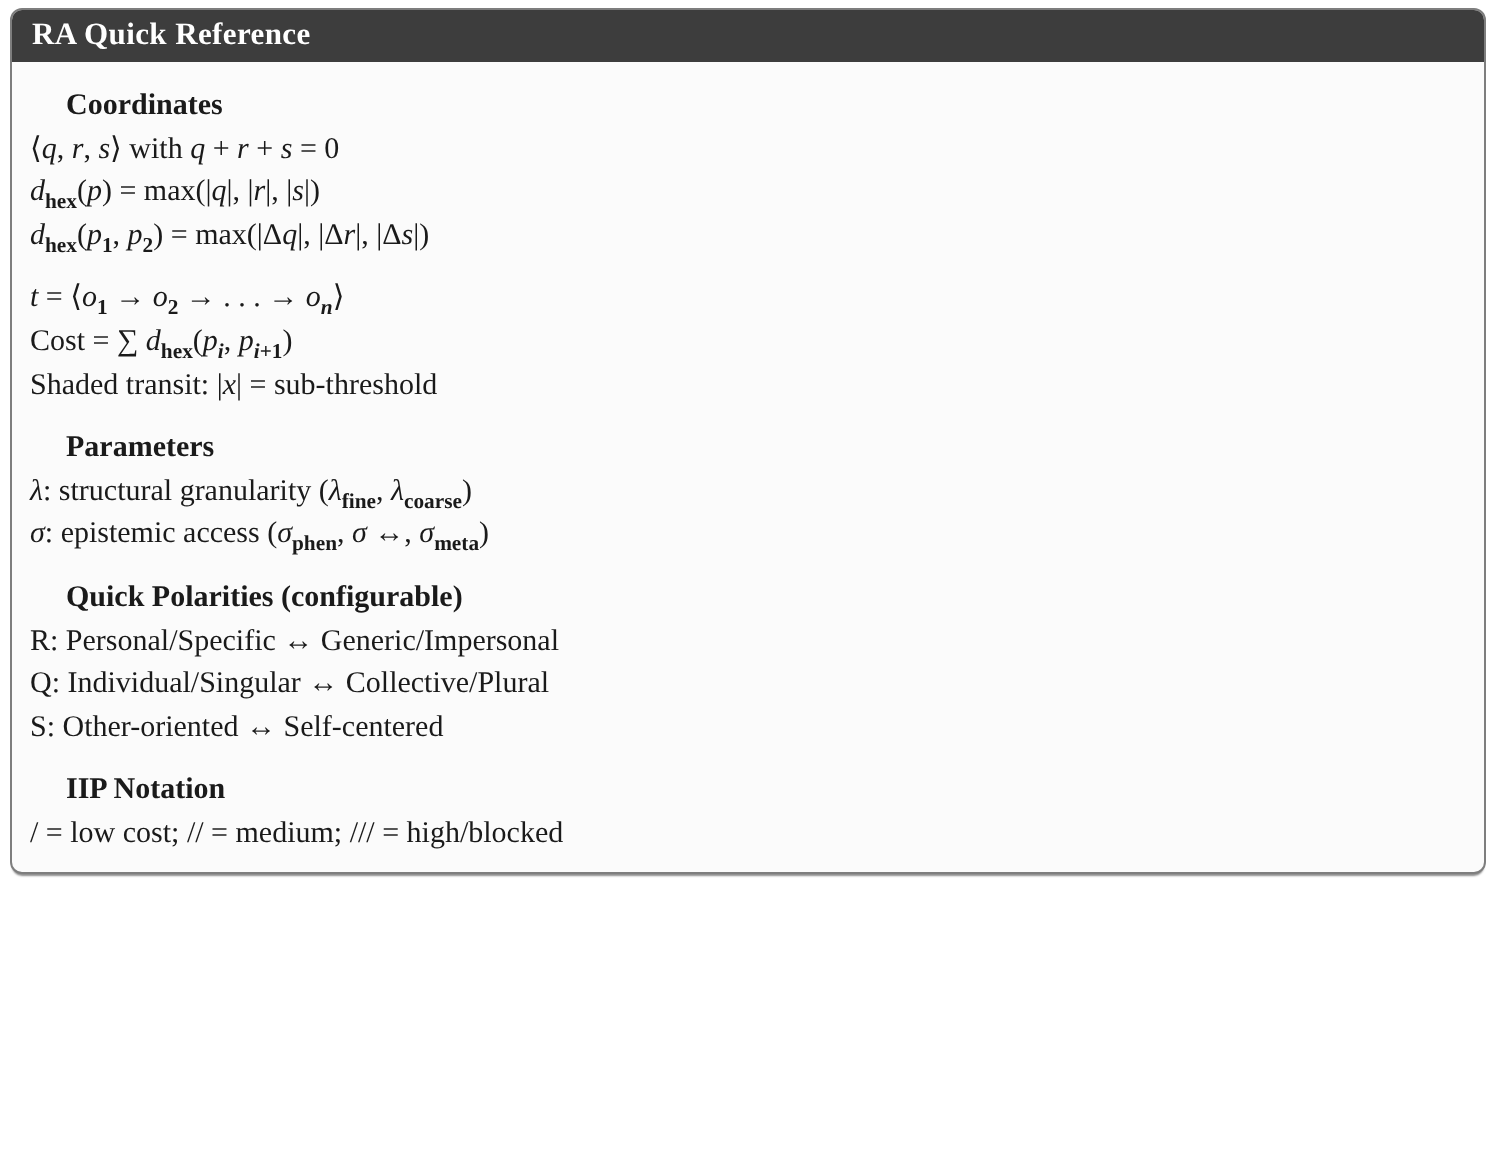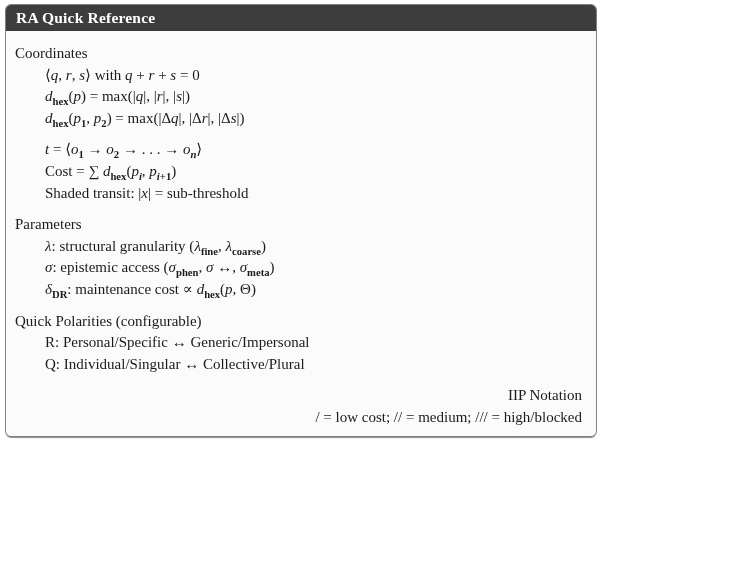--- a/index.html
+++ b/index.html
@@ -14,21 +14,21 @@
     margin: 0;
     padding: 0;
     width: 748px;
     height: 577px;
     background: #ffffff;
     font-family: "Liberation Serif", "DejaVu Serif", serif;
     color: var(--text-color);
   }
   .card {
     margin: 4px 5px 0 5px;
-    width: 592px;
+    width: 738px;
     border: 1px solid var(--border-color);
     border-radius: 6px;
     background: var(--body-bg);
     box-shadow: 0 2px 1px -1px rgba(0,0,0,0.45);
     overflow: hidden;
   }
   .card-title-bar {
     background: var(--titlebar-bg);
     color: var(--titlebar-text);
     padding: 4px 10px 5px 10px;
@@ -36,27 +36,27 @@
     font-weight: bold;
     letter-spacing: 0.2px;
     line-height: 17px;
   }
   .card-body {
     padding: 12px 14px 7px 9px;
     font-size: 15px;
     line-height: 21.6px;
   }
   .section { margin: 0 0 10px 0; }
-  .section:last-child { margin-bottom: 0; text-align: right; }
+  .section:last-child { margin-bottom: 0; }
   .section-heading {
-    font-weight: normal;
+    font-weight: bold;
+    margin-left: 18px;
   }
   .line {
     white-space: nowrap;
-    margin-left: 30px;
   }
   .line i {
     font-style: italic;
   }
   .line sub {
     font-size: 71%;
     line-height: 0;
     font-weight: bold;
   }
 </style>
@@ -76,25 +76,25 @@
       </div>
       <div class="section">
         <div class="line"><i>t</i> = ⟨<i>o</i><sub>1</sub> → <i>o</i><sub>2</sub> → . . . → <i>o</i><sub><i>n</i></sub>⟩</div>
         <div class="line">Cost = ∑ <i>d</i><sub>hex</sub>(<i>p</i><sub><i>i</i></sub>, <i>p</i><sub><i>i</i>+1</sub>)</div>
         <div class="line">Shaded transit: |<i>x</i>| = sub-threshold</div>
       </div>
       <div class="section">
         <div class="section-heading">Parameters</div>
         <div class="line"><i>λ</i>: structural granularity (<i>λ</i><sub>fine</sub>, <i>λ</i><sub>coarse</sub>)</div>
         <div class="line"><i>σ</i>: epistemic access (<i>σ</i><sub>phen</sub>, <i>σ</i> ↔, <i>σ</i><sub>meta</sub>)</div>
-        <div class="line"><i>δ</i><sub>DR</sub>: maintenance cost ∝ <i>d</i><sub>hex</sub>(<i>p</i>, Θ)</div>
       </div>
       <div class="section">
         <div class="section-heading">Quick Polarities (configurable)</div>
         <div class="line">R: Personal/Specific ↔ Generic/Impersonal</div>
         <div class="line">Q: Individual/Singular ↔ Collective/Plural</div>
+        <div class="line">S: Other-oriented ↔ Self-centered</div>
       </div>
       <div class="section">
         <div class="section-heading">IIP Notation</div>
         <div class="line">/ = low cost; // = medium; /// = high/blocked</div>
       </div>
     </div>
 </div>
 
 </body></html>

